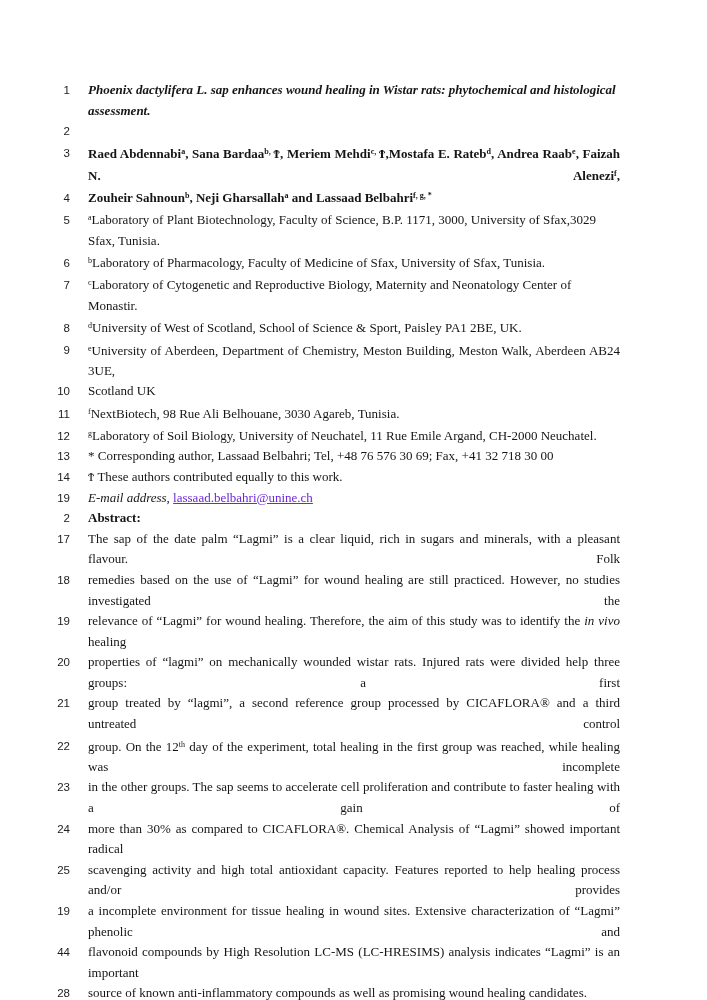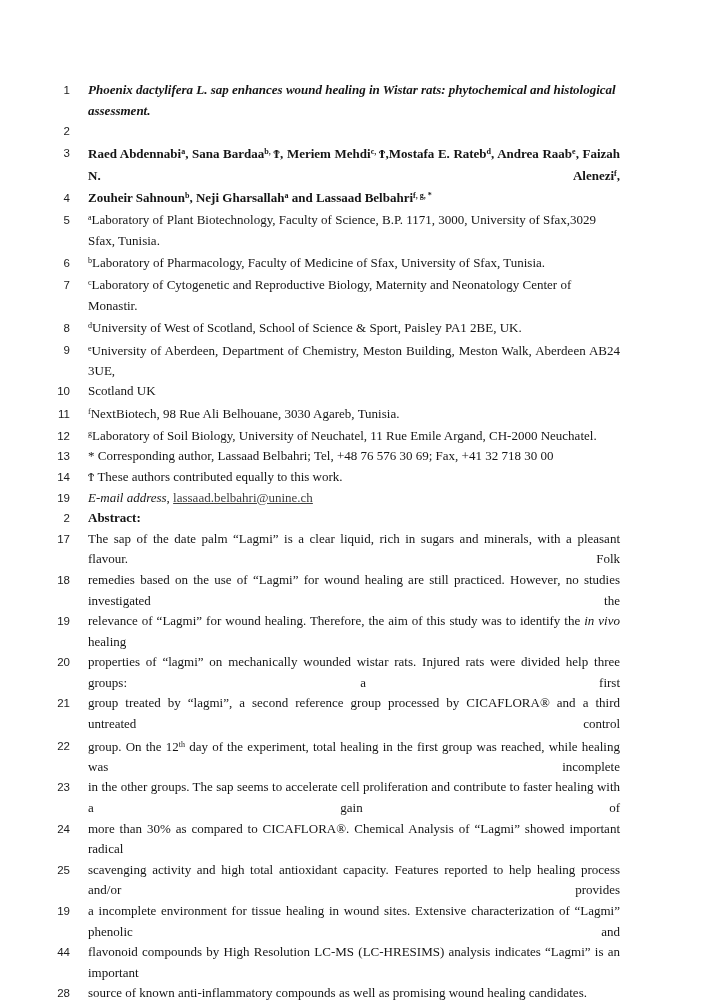--- a/index.html
+++ b/index.html
@@ -44,21 +44,21 @@
     text-align: justify;
     text-align-last: justify;
   }
   .b { font-weight: bold; }
   .i { font-style: italic; }
   .sup {
     font-size: 0.62em;
     vertical-align: 0.45em;
   }
   a.link {
-    color: #404040;
+    color: #6d28d9;
     text-decoration: underline;
     cursor: pointer;
   }
 </style>
 </head>
 <body>
 
 <div class="page">
   <div class="lines" id="lines">
       <div class="row">

